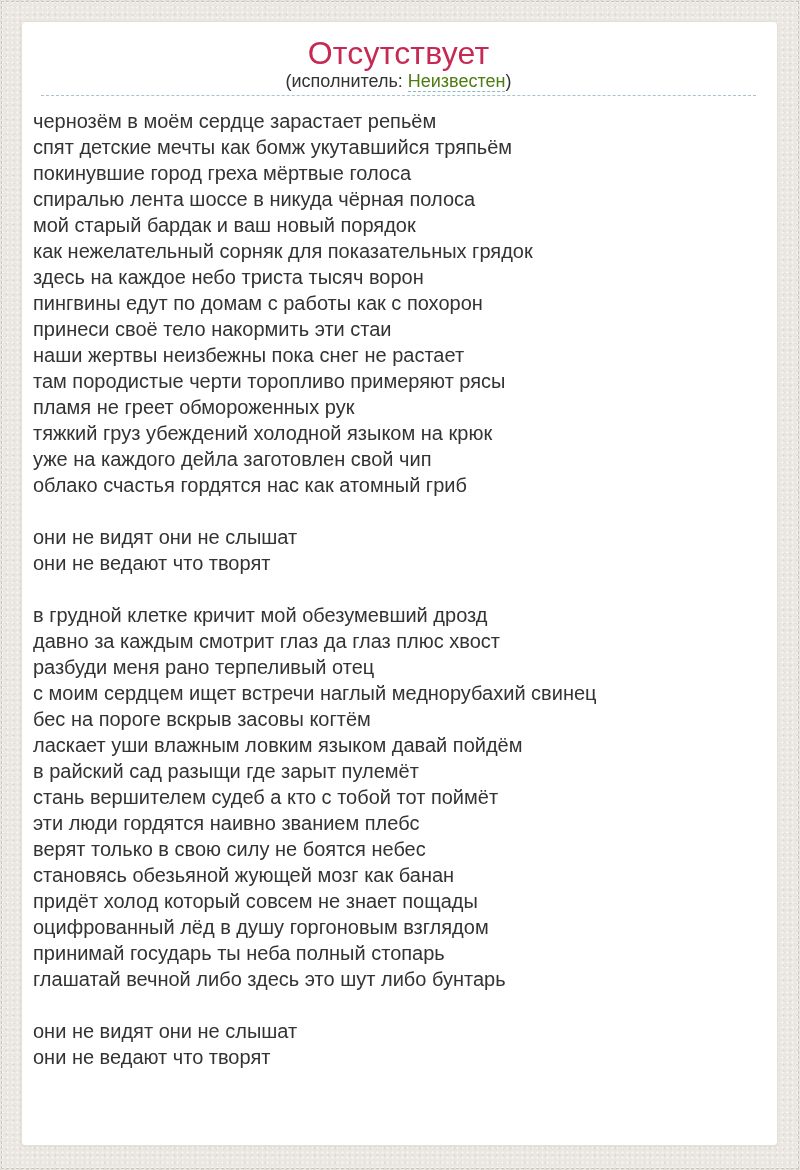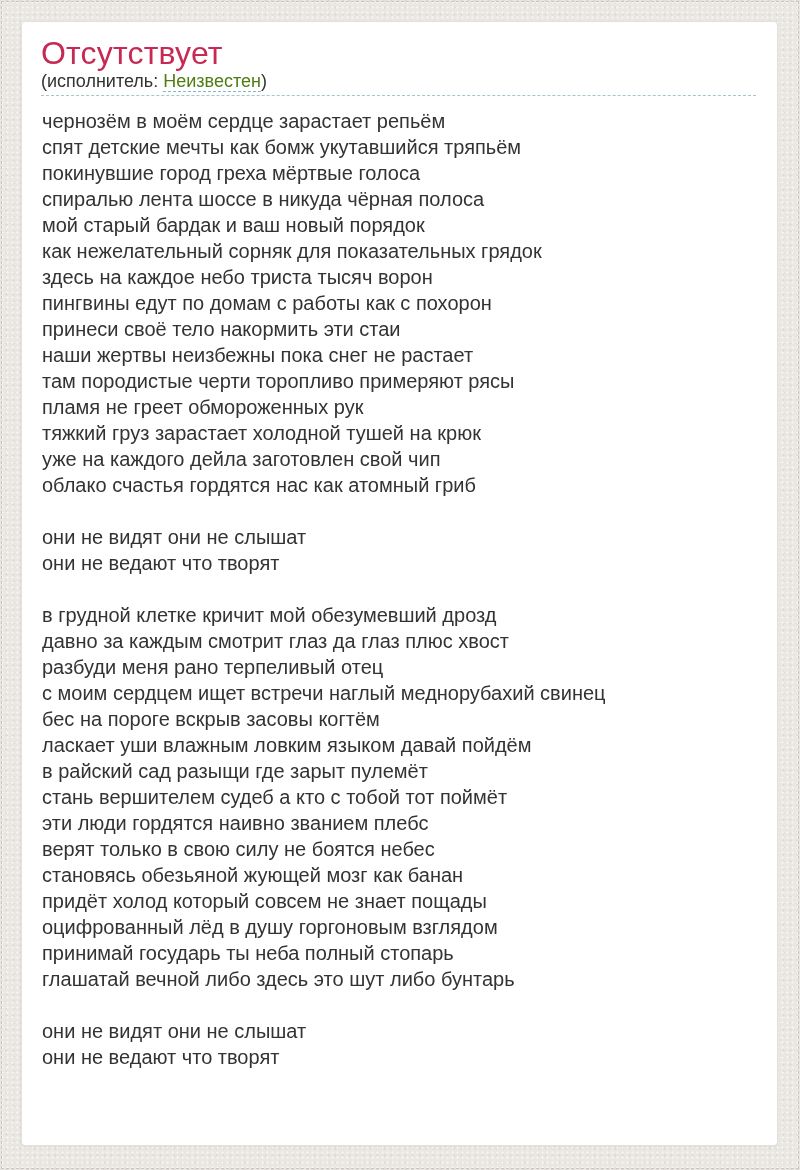--- a/index.html
+++ b/index.html
@@ -34,20 +34,21 @@
     box-sizing: border-box;
     background: #ffffff;
     border: 1px solid #e4e1db;
     border-radius: 4px;
     box-shadow: 0 1px 2px rgba(0,0,0,0.06);
   }
   .header {
     margin: 0 21px 0 19px;
     padding: 14px 0 3px 0;
     border-bottom: 1px dashed #a9c3ce;
+    text-align: center;
   }
   .song-title {
     margin: 0;
     font-size: 32px;
     line-height: 34px;
     font-weight: 400;
     color: #c62a54;
     letter-spacing: 0.2px;
   }
   .subtitle {
@@ -55,21 +56,21 @@
     line-height: 22px;
     color: #333333;
   }
   .artist-link {
     color: #4d7c0f;
     text-decoration: none;
     border-bottom: 1px dashed #7fbcc5;
     cursor: pointer;
   }
   .lyrics {
-    margin: 12px 20px 0 20px;
+    margin: 12px 20px 0 11px;
     font-size: 20px;
     line-height: 26px;
     color: #333333;
   }
   .lyric-block {
     margin: 0 0 26px 0;
   }
   .lyric-line {
     height: 26px;
     white-space: nowrap;
@@ -94,21 +95,21 @@
         <div class="lyric-line">покинувшие город греха мёртвые голоса</div>
         <div class="lyric-line">спиралью лента шоссе в никуда чёрная полоса</div>
         <div class="lyric-line">мой старый бардак и ваш новый порядок</div>
         <div class="lyric-line">как нежелательный сорняк для показательных грядок</div>
         <div class="lyric-line">здесь на каждое небо триста тысяч ворон</div>
         <div class="lyric-line">пингвины едут по домам с работы как с похорон</div>
         <div class="lyric-line">принеси своё тело накормить эти стаи</div>
         <div class="lyric-line">наши жертвы неизбежны пока снег не растает</div>
         <div class="lyric-line">там породистые черти торопливо примеряют рясы</div>
         <div class="lyric-line">пламя не греет обмороженных рук</div>
-        <div class="lyric-line">тяжкий груз зарастает холодной тушей на крюк</div>
+        <div class="lyric-line">тяжкий груз убеждений холодной языком на крюк</div>
         <div class="lyric-line">уже на каждого дейла заготовлен свой чип</div>
         <div class="lyric-line">облако счастья гордятся нас как атомный гриб</div>
       </div>
       <div class="lyric-block">
         <div class="lyric-line">они не видят они не слышат</div>
         <div class="lyric-line">они не ведают что творят</div>
       </div>
       <div class="lyric-block">
         <div class="lyric-line">в грудной клетке кричит мой обезумевший дрозд</div>
         <div class="lyric-line">давно за каждым смотрит глаз да глаз плюс хвост</div>

